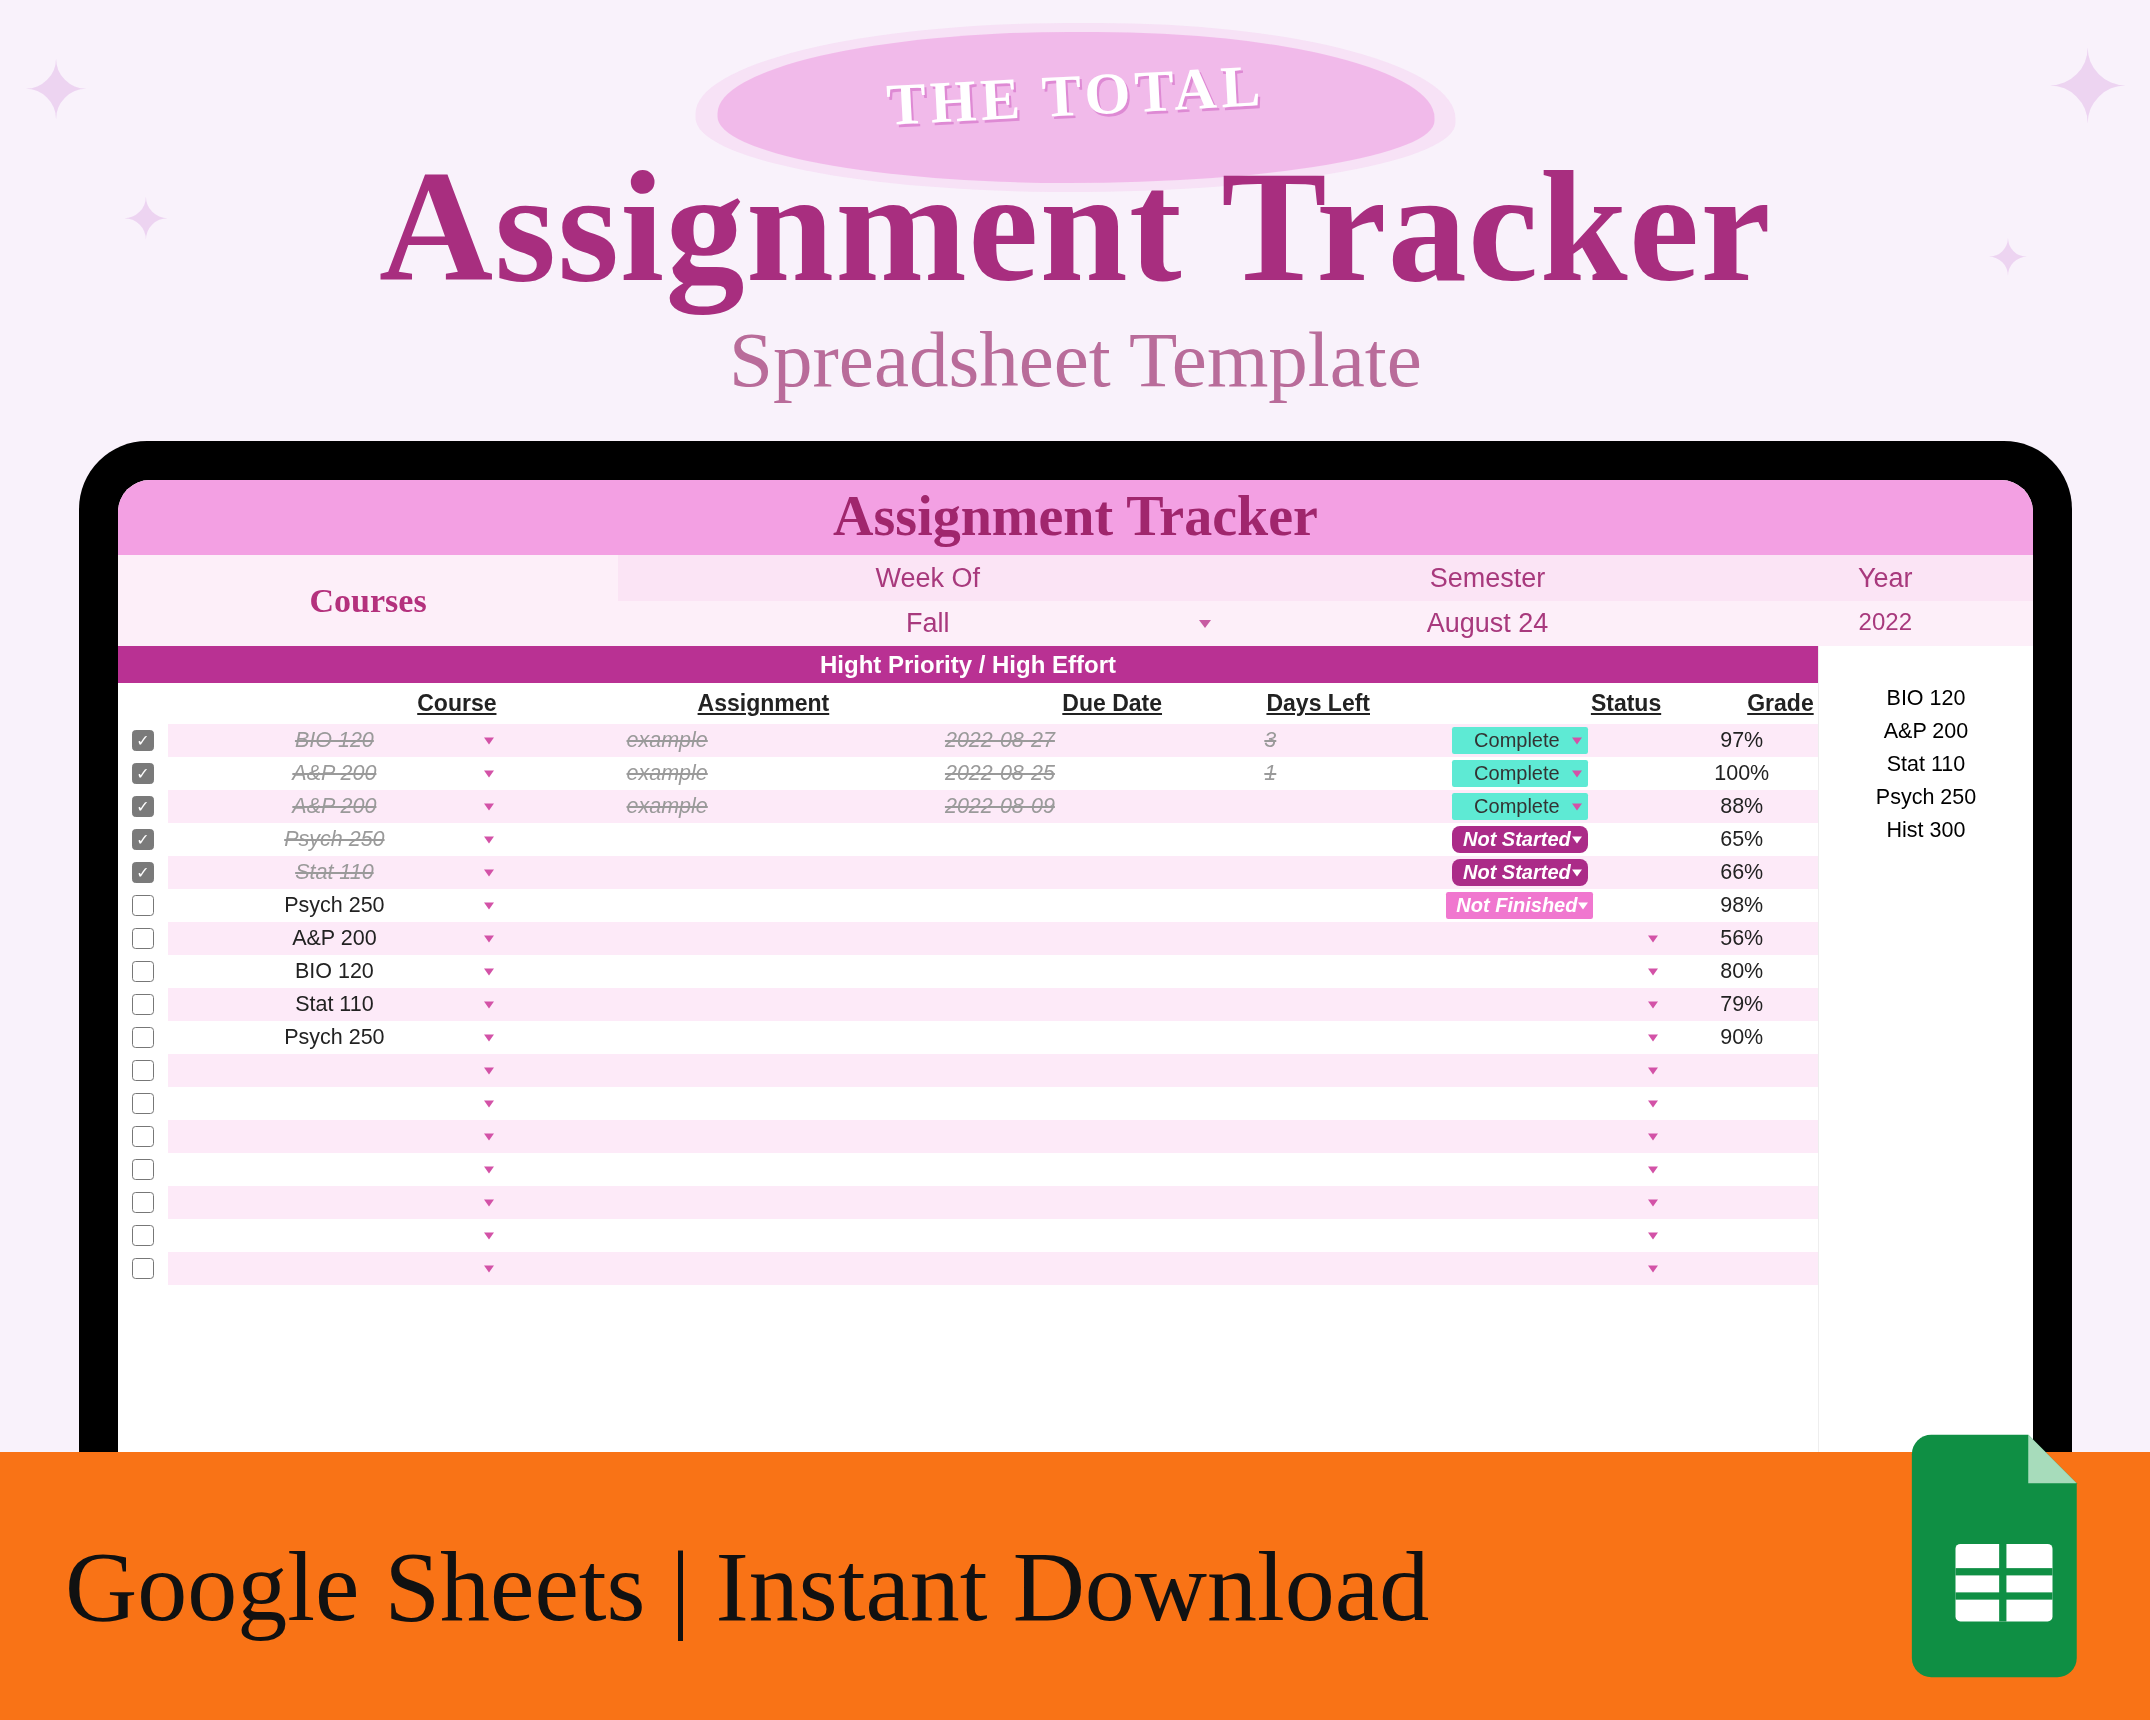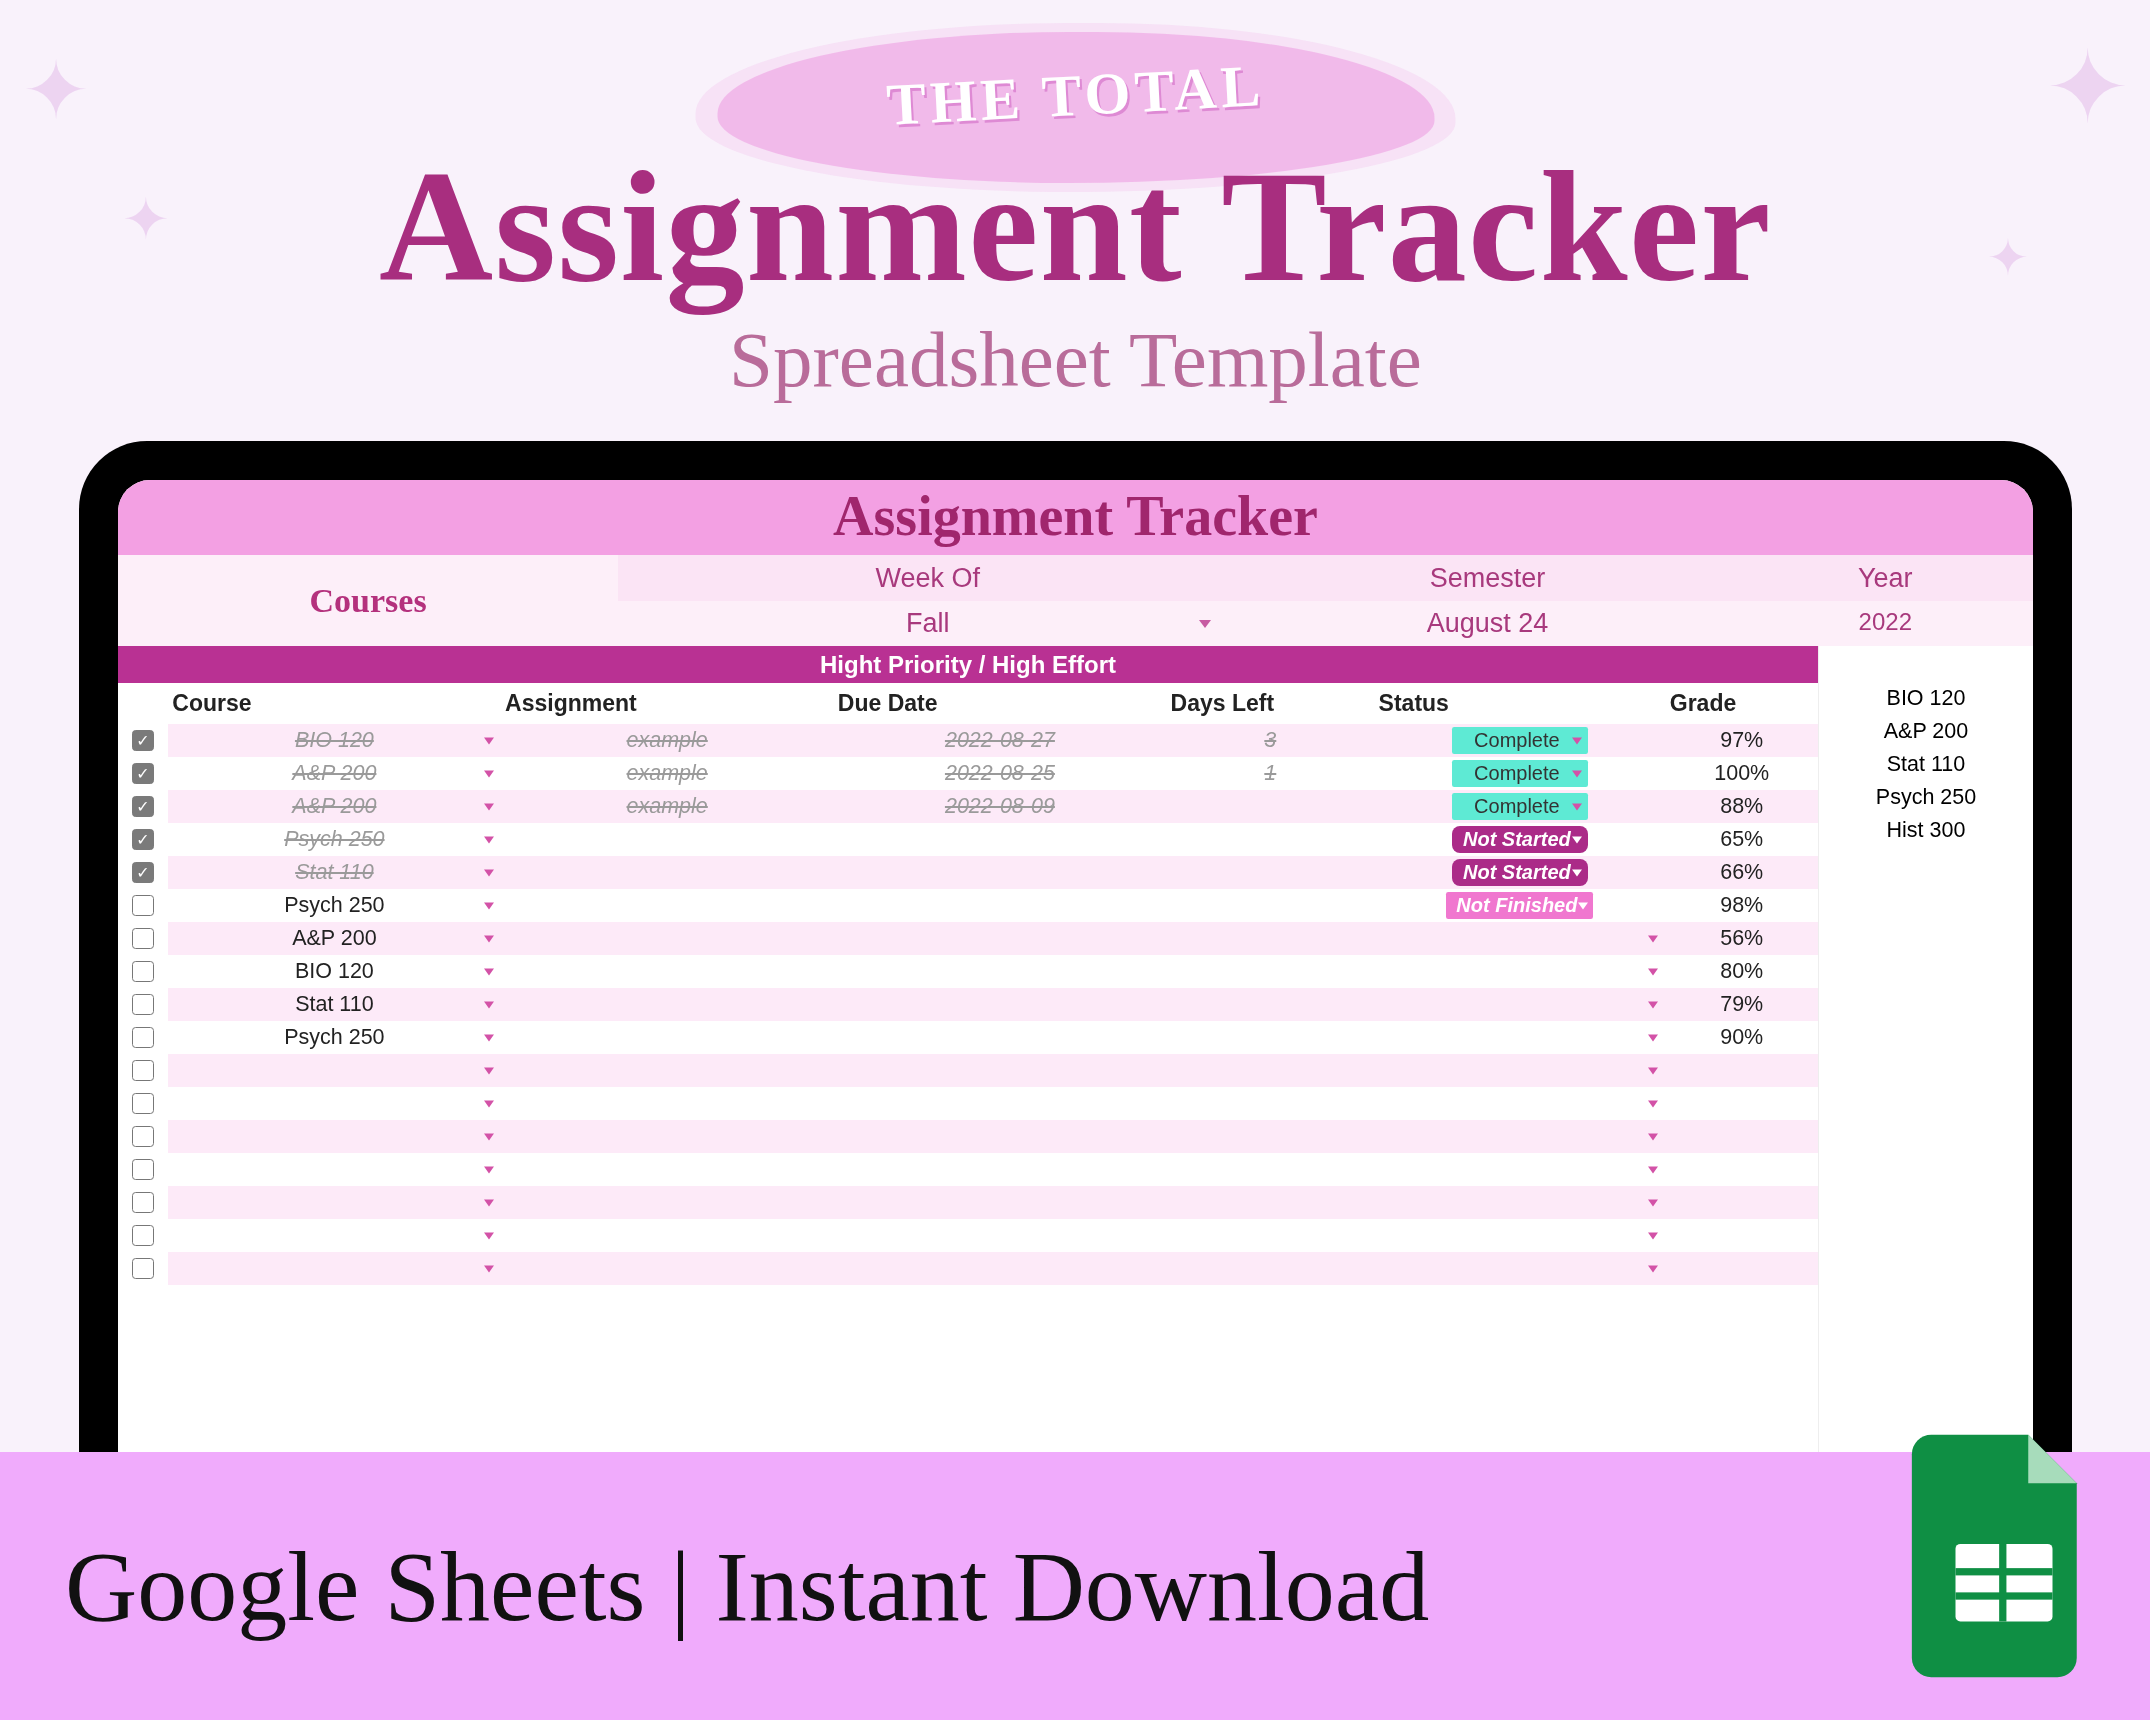--- a/index.html
+++ b/index.html
@@ -146,21 +146,21 @@
     display:flex; flex-direction:column;
     border-left: 0.7px solid #eee;
   }
 
   .thead, .trow {
     display: grid;
     grid-template-columns: 50px 1.2fr 1.2fr 1.2fr .75fr 1.05fr .55fr;
     align-items: center;
   }
   .thead { font-weight:600; font-size:23px; color:#222; }
-  .thead > div { padding:7.2px 4.3px; text-align:left; }
+  .thead > div { padding:7.2px 4.3px; text-align:right;text-decoration:underline; }
   .trow > div { padding:2.9px 4.3px; text-align:center; font-size:21.5px; color:#222; height:33px; display:flex; align-items:center; justify-content:center; position:relative; }
   .trow.zebra > div:not(.chkcell) { background:#fdeaf8; }
   .trow.done > div:not(.chkcell):not(.gradecell):not(.statuscell) {
     color:#9a9a9a; font-style:italic; text-decoration:line-through;
   }
   .chkbox {
     width:21.5px; height:21.5px; border:1.4px solid #777; border-radius:3.6px;
     display:inline-flex; align-items:center; justify-content:center;
     font-size:16px; color:#fff;
   }
@@ -178,21 +178,21 @@
   .status-notstarted { background:#ab2b88; color:#fff; font-weight:700; font-style:italic;border-radius:8px; }
   .status-notstarted .dd-caret { border-top-color:#fff; }
   .status-notfinished{ background:#f077cf; color:#fff; font-weight:700; font-style:italic;}
   .status-notfinished .dd-caret { border-top-color:#fff; }
 
   .side-row { height:33px; display:flex; align-items:center; justify-content:center; font-size:21.5px; }
 
   
   .bottom-bar {
     position:absolute; left:0; right:0; bottom:0;
-    background:#f0abfc; height:269px;
+    background:#f97316; height:269px;
     display:flex; align-items:center;
     padding: 0 65px;
   }
   .bottom-text {
     font-family: Georgia, "Times New Roman", serif;
     font-size:100px; color:#111;
   }
   .sheets-icon {
     position:absolute; right:50px; bottom:43px;
     width:194px; height:244px;

